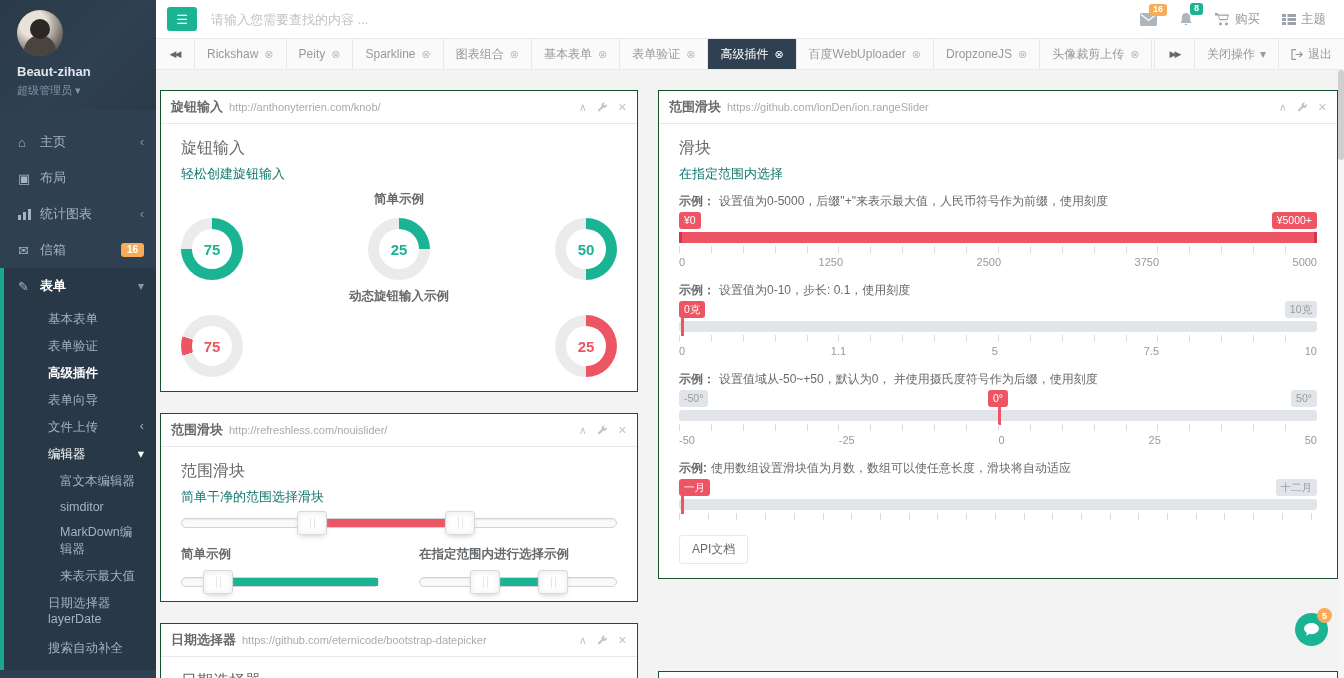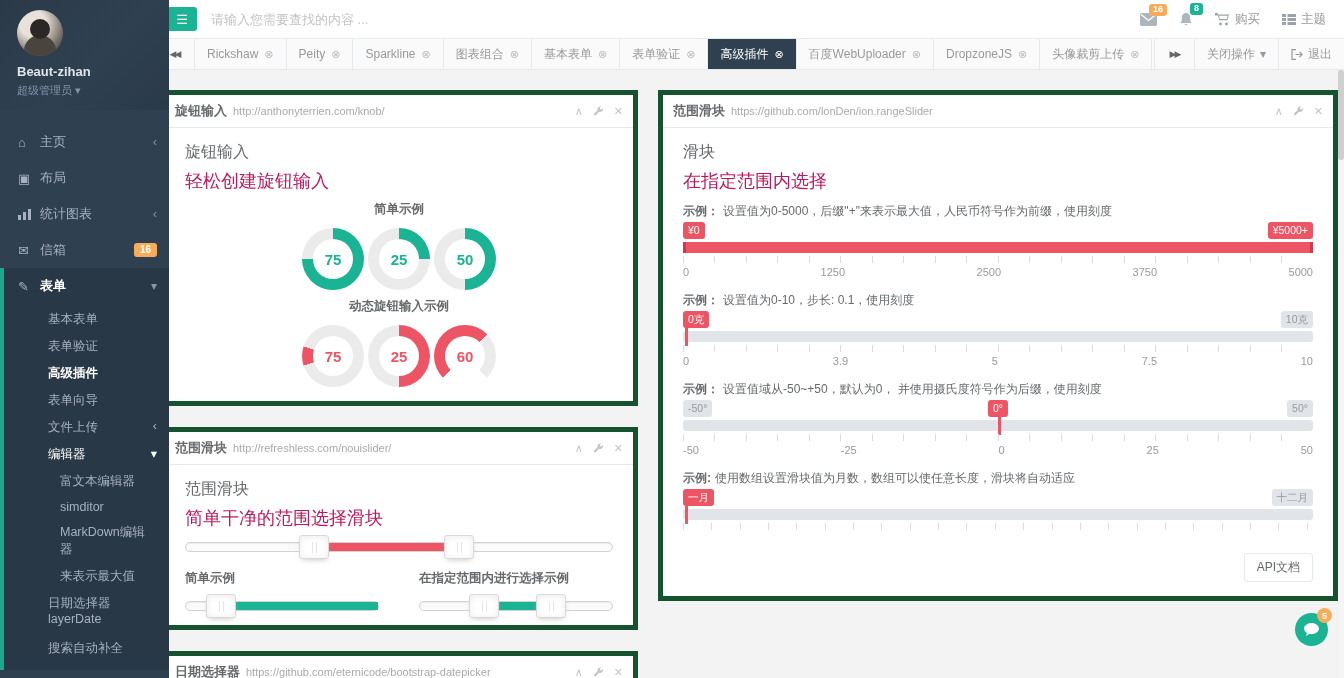--- a/index.html
+++ b/index.html
@@ -1,20 +1,20 @@
 <!DOCTYPE html>
 <html><head>
 <meta charset="utf-8">
 <style>
   *{margin:0;padding:0;box-sizing:border-box;font-family:"Liberation Sans","DejaVu Sans",sans-serif}
   html,body{width:1344px;height:678px;overflow:hidden;background:#f3f3f4}
   .app{position:relative;width:1344px;height:678px}
 
   
-  .sidebar{position:absolute;left:0;top:0;bottom:0;width:169px;background:#2f4050;overflow:hidden;z-index:5}
+  .sidebar{position:absolute;left:0;top:0;bottom:0;width:156px;background:#2f4050;overflow:hidden;z-index:5}
   .profile{padding:10px 0 12px 17px;background:linear-gradient(135deg,#2a3a49 0%,#2f4050 55%,#2a3a49 100%)}
   .avatar{width:46px;height:46px;border-radius:50%;background:radial-gradient(circle at 35% 30%,#e8e2da 0 30%,#b9b2a8 45%,#6e6a64 70%,#3c3a38 100%);position:relative;overflow:hidden}
   .avatar::after{content:"";position:absolute;left:13px;top:9px;width:20px;height:20px;border-radius:50%;background:#2b2724;box-shadow:0 22px 0 6px #4a443e}
   .uname{color:#dfe4ed;font-weight:bold;font-size:13px;margin-top:8px}
   .urole{color:#8095a8;font-size:11px;margin-top:4px}
   .nav{list-style:none;margin-top:14px}
   .nav-item{display:flex;align-items:center;padding:9px 12px 9px 18px;color:#a7b1c2;font-size:13px;cursor:pointer}
   .nav-item .mi{width:22px;color:#a7b1c2;font-size:13px;display:inline-flex;align-items:center}
   .nav-item .lbl{flex:1}
   .nav-item .chev{color:#8a97a8;font-size:12px}
@@ -46,33 +46,33 @@
   .tab .x{color:#bbb;font-size:11px}
   .tab.act{background:#2f4050;color:#fff}
   .tab.act .x{color:#fff}
   .tr-right{display:flex;align-items:stretch}
   .tr-right>div{display:flex;align-items:center;padding:0 12px;border-left:1px solid #e7eaec;cursor:pointer;gap:5px}
 
   
   .content{padding:20px 6px 0 5px;display:flex;gap:20px;height:608px;overflow:hidden}
   .col-l{width:478px;flex:none}
   .col-r{width:680px;flex:none}
-  .ibox{background:#fff;border:5px solid #14532d;margin-bottom:21px}
+  .ibox{background:#fff;border:1px solid #14532d;margin-bottom:21px}
   .ibox-h{display:flex;align-items:center;padding:7px 10px;border-bottom:1px solid #e7eaec;min-height:29px}
   .ibox-h .t{font-size:13px;font-weight:bold;color:#676a6c}
   .ibox-h .u{font-size:11px;color:#aaa;margin-left:6px;flex:1}
   .tools{display:flex;gap:10px;color:#c4c4c4;align-items:center}
   .tools span{cursor:pointer;font-size:11px;line-height:1}
   .ibox-b{padding:14px 20px}
   h3.bt{font-size:16px;color:#676a6c;font-weight:normal;margin-bottom:6px}
-  .sm{font-size:18px;color:#be185d;margin-bottom:8px}
+  .sm{font-size:13px;color:#0f766e;margin-bottom:8px}
 
   
   .klabel{text-align:center;font-size:12.5px;font-weight:bold;color:#676a6c;margin:8px 0 10px}
-  .krow{display:flex;justify-content:center;gap:4px}
+  .krow{display:flex;justify-content:space-between;gap:20px}
   .knob{width:62px;height:62px;border-radius:50%;position:relative;display:flex;align-items:center;justify-content:center;cursor:pointer}
   .knob .hole{position:absolute;inset:11px;background:#fff;border-radius:50%}
   .knob .v{position:relative;font-size:15px;font-weight:bold}
   .kg .v{color:#1ab394}.kr .v{color:#ed5565}
   .k1{background:conic-gradient(#1ab394 0 75%,#ebebeb 75% 100%)}
   .k2{background:conic-gradient(#1ab394 0 25%,#ebebeb 25% 100%)}
   .k3{background:conic-gradient(#1ab394 0 50%,#ebebeb 50% 100%)}
   .k4{background:conic-gradient(#ebebeb 0 70%,#ed5565 70% 80%,#ebebeb 80% 100%)}
   .k5{background:conic-gradient(#ed5565 0 50%,#ebebeb 50% 100%)}
   .k6{background:conic-gradient(#ed5565 0 12.5%,#ebebeb 12.5% 37.5%,#fff 37.5% 62.5%,#ed5565 62.5% 100%)}
@@ -84,21 +84,21 @@
   .irs.short{height:42px}
   .ibadge{position:absolute;top:0;font-size:10.5px;border-radius:3px;padding:2px 5px;line-height:1.2}
   .ibadge.red{background:#ed5565;color:#fff}
   .ibadge.gray{background:#e1e4e9;color:#999}
   .itrack{position:absolute;left:0;right:0;top:20px;height:11px;background:#e1e4e9;border-radius:3px}
   .itrack.fill{background:#ed5565}
   .icap{position:absolute;top:0;bottom:0;width:3px;background:#d2374e}
   .ihandle{position:absolute;top:16px;width:3px;height:19px;background:#ed5565}
   .iticks{position:absolute;left:0;right:0;top:34px;height:7px;background:repeating-linear-gradient(90deg,#dcdcdc 0 1px,transparent 1px 5%)}
   .ilabels{position:absolute;left:0;right:0;top:44px;display:flex;justify-content:space-between;font-size:11px;color:#999}
-  .api-row{display:flex;justify-content:flex-end;margin-top:22px}
+  .api-row{display:flex;margin-top:14px}
   .btn-w{background:#fff;border:1px solid #e7eaec;color:#676a6c;font-size:12px;padding:5px 12px;border-radius:3px;cursor:pointer}
 
   
   .noui{height:10px;background:#fafafa;border:1px solid #d3d3d3;border-radius:6px;position:relative;box-shadow:inset 0 1px 1px #ececec}
   .nconnect{position:absolute;top:0;bottom:0}
   .nconnect.red{background:#ed5565}.nconnect.grn{background:#1ab394}
   .nhandle{position:absolute;top:-8px;width:30px;height:24px;background:#fff;border:1px solid #d9d9d9;border-radius:3px;box-shadow:inset 0 0 1px #fff,inset 0 1px 7px #ebebeb,0 3px 6px -3px #bbb;cursor:pointer}
   .nhandle::before,.nhandle::after{content:"";position:absolute;top:6px;height:11px;width:1px;background:#e8e7e6}
   .nhandle::before{left:12px}.nhandle::after{left:16px}
   .nrow{display:flex;gap:40px;margin-top:18px}
@@ -343,24 +343,20 @@
             <div class="klabel">动态旋钮输入示例</div>
             <div class="krow">
               <div class="knob kr k4">
                   <span class="hole"></span>
                   <span class="v">75</span>
                 </div>
               <div class="knob kr k5">
                   <span class="hole"></span>
                   <span class="v">25</span>
                 </div>
-              <div class="knob kr k6">
-                  <span class="hole"></span>
-                  <span class="v">60</span>
-                </div>
             </div>
           </div>
         </div>
 
         <div class="ibox">
           <div class="ibox-h">
             <span class="t">范围滑块</span>
             <span class="u">http://refreshless.com/nouislider/</span>
             <span class="tools">
               <span>∧</span>
@@ -461,21 +457,21 @@
 
             <div class="ex"><b>示例：</b><span>设置值为0-10，步长: 0.1，使用刻度</span></div>
             <div class="irs">
               <span class="ibadge red" style="left:0">0克</span>
               <span class="ibadge gray" style="right:0">10克</span>
               <div class="itrack"></div>
               <span class="ihandle" style="left:2px"></span>
               <div class="iticks"></div>
               <div class="ilabels">
                 <span>0</span>
-                  <span>3.9</span>
+                  <span>1.1</span>
                   <span>5</span>
                   <span>7.5</span>
                   <span>10</span>
               </div>
             </div>
 
             <div class="ex"><b>示例：</b><span>设置值域从-50~+50，默认为0， 并使用摄氏度符号作为后缀，使用刻度</span></div>
             <div class="irs">
               <span class="ibadge gray" style="left:0">-50°</span>
               <span class="ibadge red" style="left:50%;transform:translateX(-50%)">0°</span>

